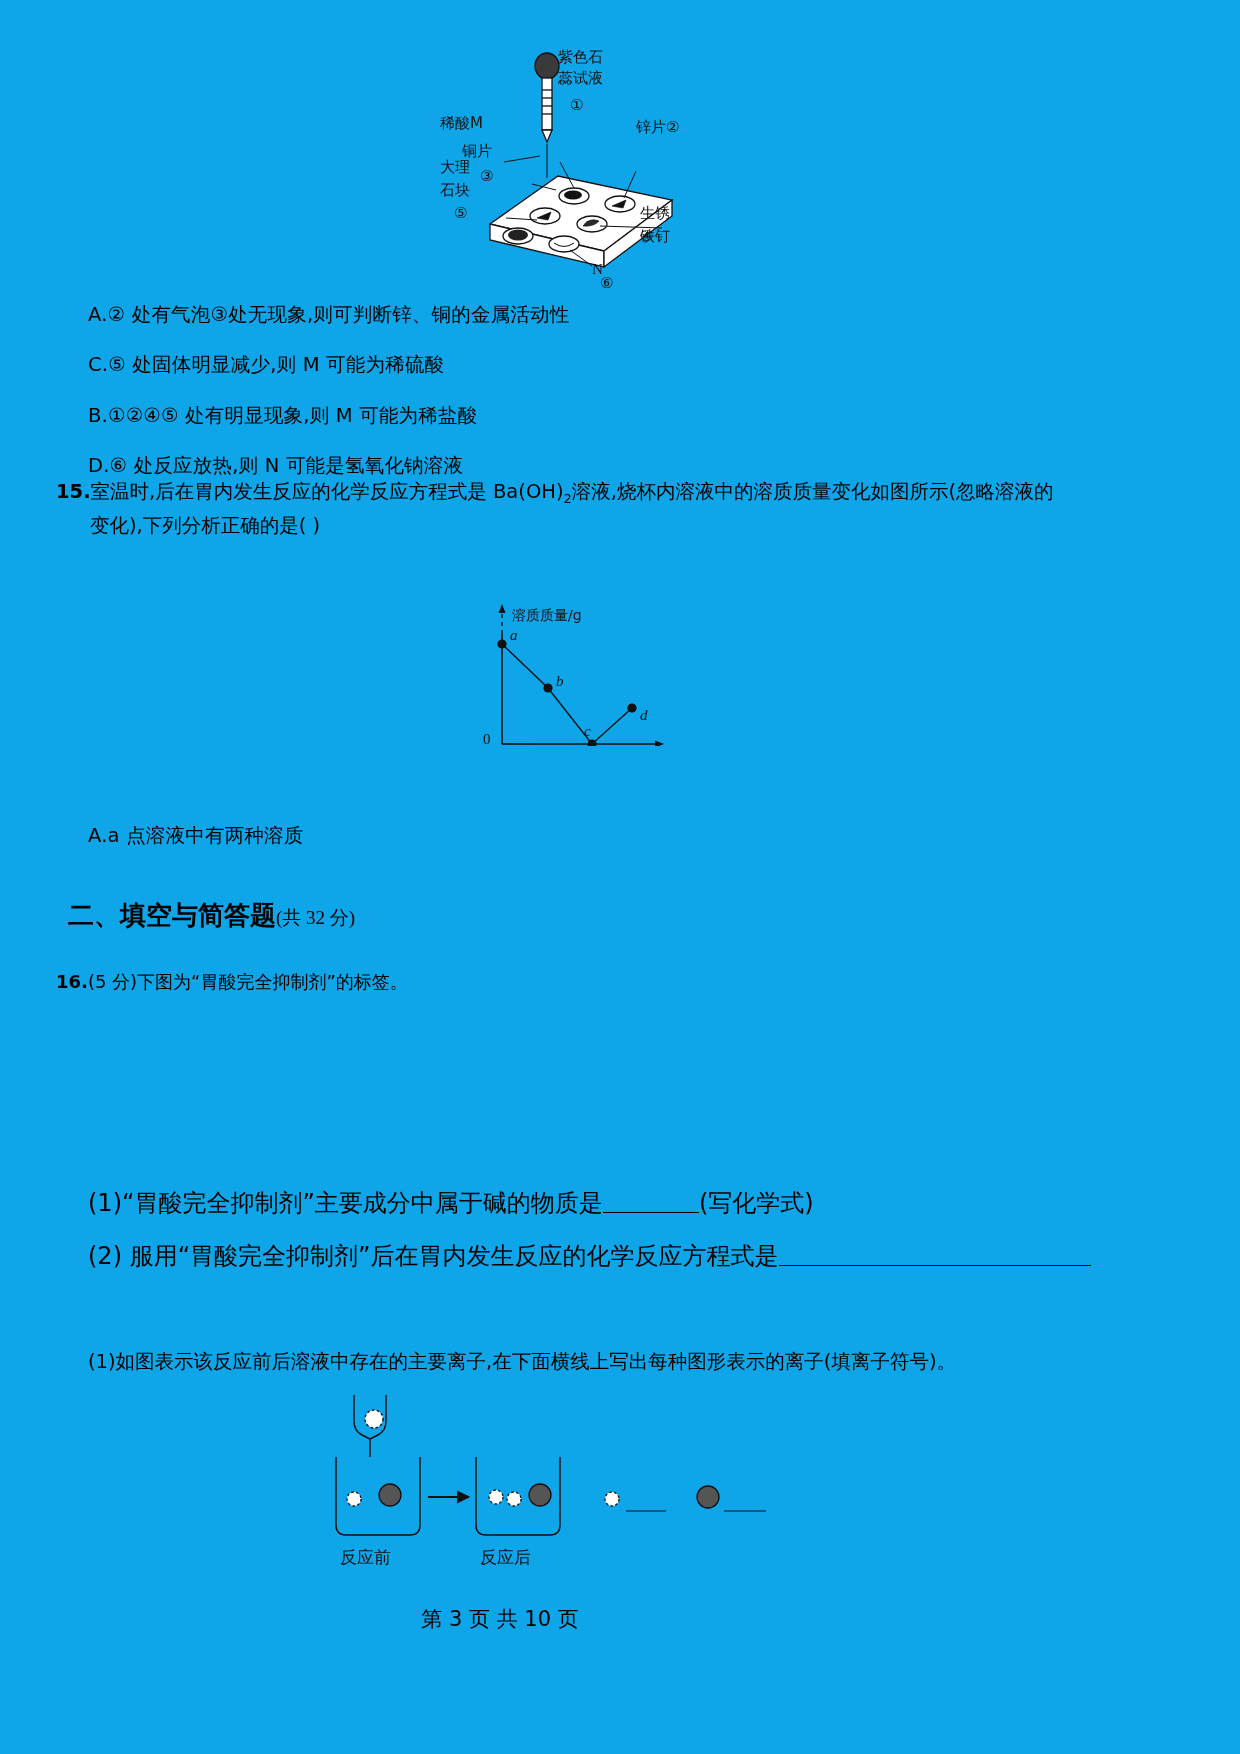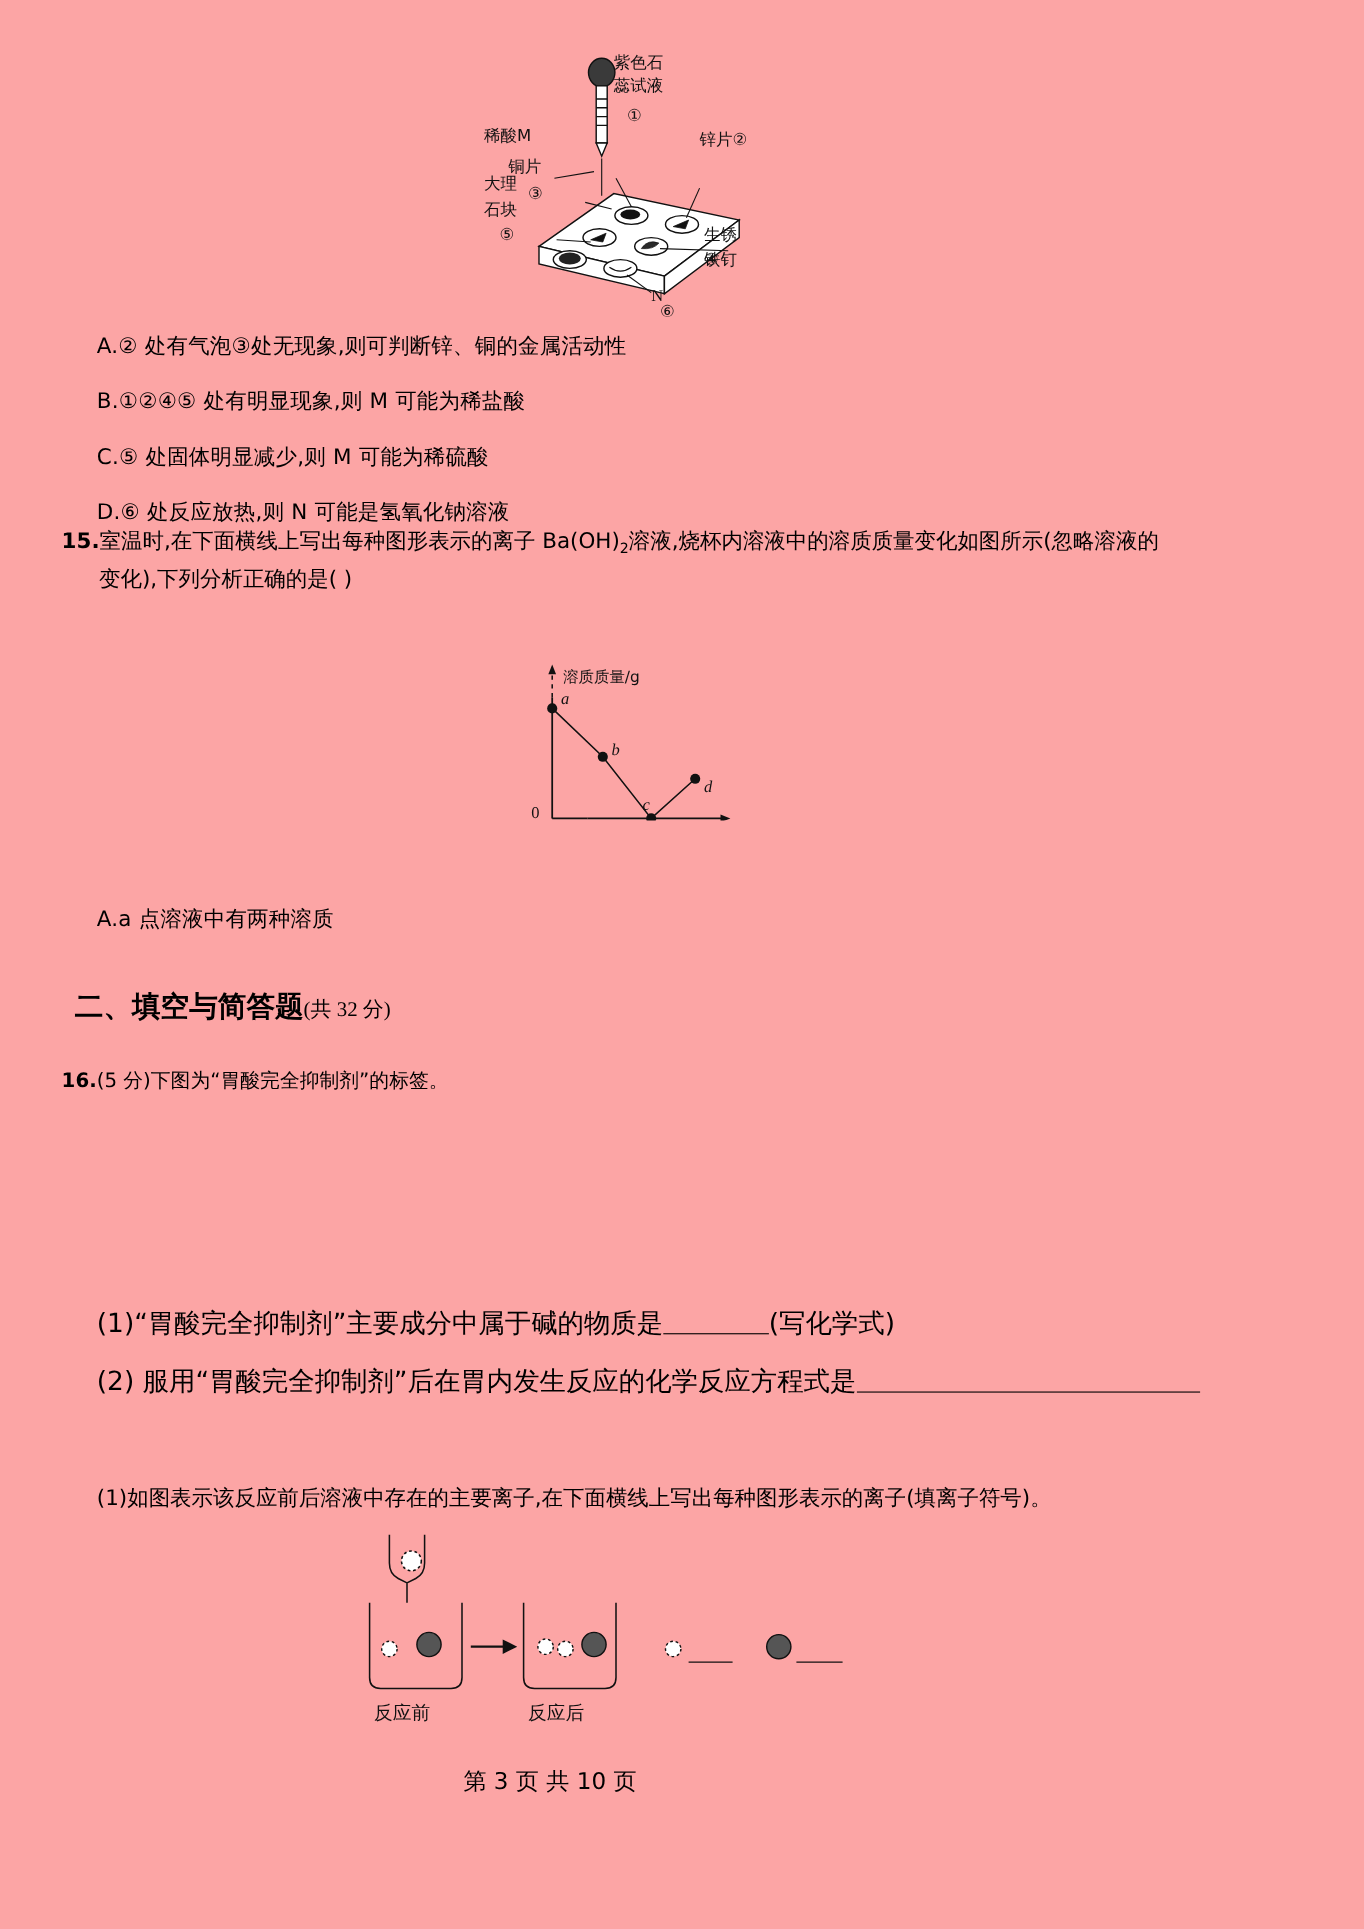--- a/index.html
+++ b/index.html
@@ -9,21 +9,21 @@
   }
   body {
     font-family: "Liberation Serif", "DejaVu Serif", serif;
     color: #000000;
   }
   .page {
     position: relative;
     width: 1240px;
     height: 1754px;
     margin: 0 auto;
-    background: #fca5a5;
+    background: #0ea5e9;
     overflow: hidden;
   }
 
   
   .cn { font-family: "DejaVu Sans", "Liberation Sans", sans-serif; }
   .opt {
     font-size: 19.5px;
     line-height: 1.5;
     letter-spacing: .2px;
   }
@@ -214,27 +214,27 @@
         <text x="160" y="250">⑥</text>
       </g>
       <g font-family="DejaVu Sans, sans-serif" font-size="15" fill="#111">
         <text x="200" y="203">铁钉</text>
       </g>
     </svg>
   </div>
 
   <div class="q14opts cn">
     <div class="line opt">A.② 处有气泡③处无现象,则可判断锌、铜的金属活动性</div>
+    <div class="line opt">C.⑤ 处固体明显减少,则 M 可能为稀硫酸</div>
     <div class="line opt">B.①②④⑤ 处有明显现象,则 M 可能为稀盐酸</div>
-    <div class="line opt">C.⑤ 处固体明显减少,则 M 可能为稀硫酸</div>
     <div class="line opt">D.⑥ 处反应放热,则 N 可能是氢氧化钠溶液</div>
   </div>
 
   <div class="q15 cn">
-    <span class="qnum">15.</span><span>室温时,在下面横线上写出每种图形表示的离子 Ba(OH)</span><sub>2</sub><span>溶液,烧杯内溶液中的溶质质量变化如图所示(忽略溶液的</span>
+    <span class="qnum">15.</span><span>室温时,后在胃内发生反应的化学反应方程式是 Ba(OH)</span><sub>2</sub><span>溶液,烧杯内溶液中的溶质质量变化如图所示(忽略溶液的</span>
     <span class="cont">变化),下列分析正确的是(  )</span>
   </div>
 
   <div class="fig15">
     <svg width="250" height="150" viewBox="0 0 250 150" xmlns="http://www.w3.org/2000/svg">
 
       <g stroke="#111" stroke-width="1.6" fill="none">
         <line x1="34" y1="148" x2="34" y2="38"></line>
         <line x1="34" y1="148" x2="66" y2="148"></line>
         <line x1="66" y1="148" x2="190" y2="148"></line>

